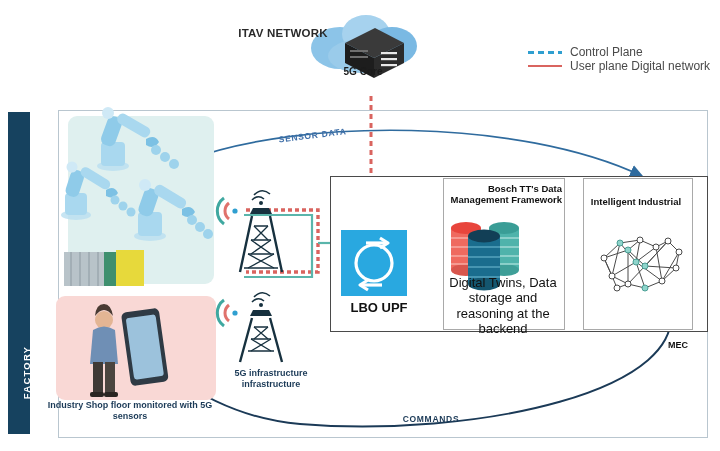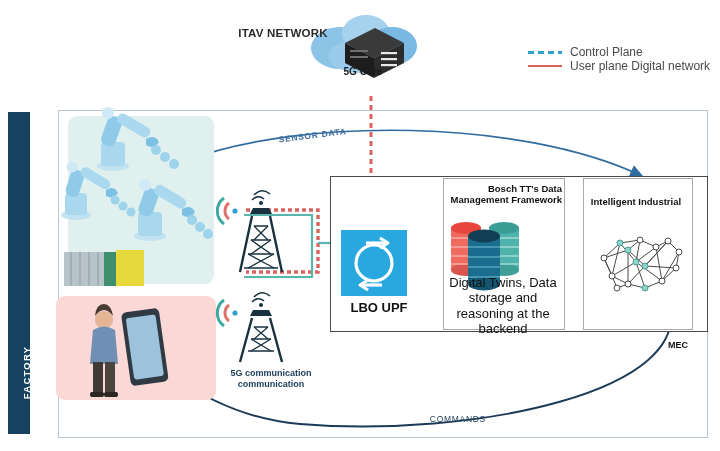--- a/index.html
+++ b/index.html
@@ -31,21 +31,21 @@
   .bosch-title{left:444px;top:183px;width:118px;font-size:9.5px;color:#111;text-align:right;}
   .bosch-sub{left:440px;top:275px;width:126px;font-size:13px;color:#111;font-weight:normal;}
 
   .sensor-data{
     position:absolute;left:258px;top:137px;width:110px;
     font-size:8.5px;font-weight:bold;color:#3f6fa8;letter-spacing:.7px;
     transform:rotate(-7deg);transform-origin:left center;text-align:center;
   }
   .commands{
     position:absolute;left:376px;top:414px;width:110px;
-    font-size:8.5px;font-weight:normal;color:#1b3a57;letter-spacing:.7px;text-align:right;
+    font-size:8.5px;font-weight:bold;color:#1b3a57;letter-spacing:.7px;text-align:center;
   }
 
   
   .outer-frame{left:58px;top:110px;width:648px;height:326px;border:1.6px solid #b9c6cf;background:transparent;}
   .factory-bar{left:8px;top:112px;width:22px;height:322px;background:#16425f;}
   .mec-box{left:330px;top:176px;width:376px;height:154px;border:1.4px solid #4a4a4a;background:#fff;}
   .inner-box{position:absolute;border:1.1px solid #a9a9a9;background:#fff;}
   .bosch-box{left:443px;top:178px;width:120px;height:150px;}
   .ia-box{left:583px;top:178px;width:108px;height:150px;}
 
@@ -215,20 +215,21 @@
       <rect x="105" y="362" width="10" height="32" fill="#4b453f"></rect>
       <rect x="90" y="392" width="14" height="5" rx="2" fill="#2a2622"></rect>
       <rect x="104" y="392" width="14" height="5" rx="2" fill="#2a2622"></rect>
       <g transform="rotate(-8 145 348)">
         <rect x="126" y="310" width="38" height="74" rx="5" fill="#2f3a44"></rect>
         <rect x="130" y="316" width="30" height="62" rx="3" fill="#9cc2dc"></rect>
       </g>
     </g>
   </svg>
 
+  <div class="lbl shopfloor-cap">Industry Shop floor monitored with 5G sensors</div>
 
   <svg class="layer">
 
     <g transform="translate(210,198)">
       <path d="M14,0 a16,16 0 0 0 0,26" fill="none" stroke="#3fa8a0" stroke-width="3"></path>
       <path d="M19,5 a10,10 0 0 0 0,16" fill="none" stroke="#e0726c" stroke-width="3"></path>
       <circle cx="25" cy="13" r="2.6" fill="#2f9fd0"></circle>
     </g>
 
     <g transform="translate(210,300)">
@@ -251,21 +252,21 @@
       <path d="M252,302 q6,-6 12,-1" stroke-width="1.6"></path>
       <path d="M254,297 q8,-8 16,-1" stroke-width="1.6"></path>
       <circle cx="261" cy="305" r="2" fill="#17313f" stroke="none"></circle>
       <polygon points="253,310 269,310 272,316 250,316" fill="#17313f" stroke="none"></polygon>
       <path d="M252,318 L240,362 M270,318 L282,362" stroke-width="2.4"></path>
       <path d="M254,327 L268,327 M251,339 L271,339 M248,351 L274,351" stroke-width="1.7"></path>
       <path d="M254,327 L268,339 M268,327 L254,339 M251,339 L271,351 M271,339 L251,351" stroke-width="1.3"></path>
     </g>
   </svg>
 
-  <div class="lbl infra-cap">5G communication communication</div>
+  <div class="lbl infra-cap">5G infrastructure infrastructure</div>
 
   <div class="abs mec-box"></div>
   <div class="lbl mec-label">MEC</div>
 
   <div class="abs upf-square"></div>
   <svg class="layer">
     <g fill="none" stroke="#ffffff" stroke-width="3.2">
       <circle cx="374" cy="263" r="18"></circle>
       <path d="M366,243 L386,243"></path>
       <path d="M380,238 L388,243 L380,248" stroke-linejoin="round"></path>

